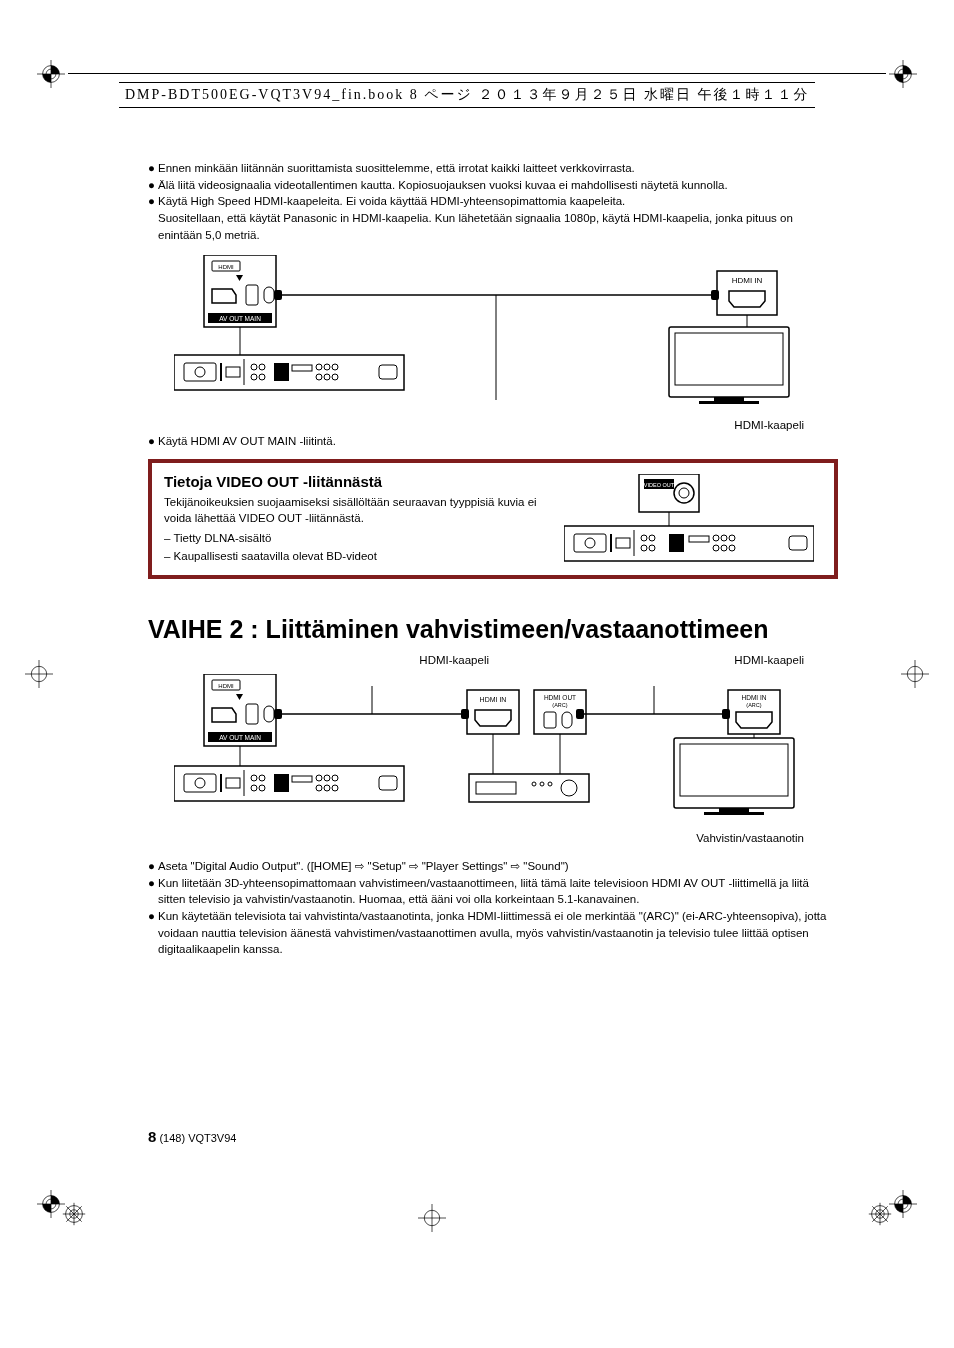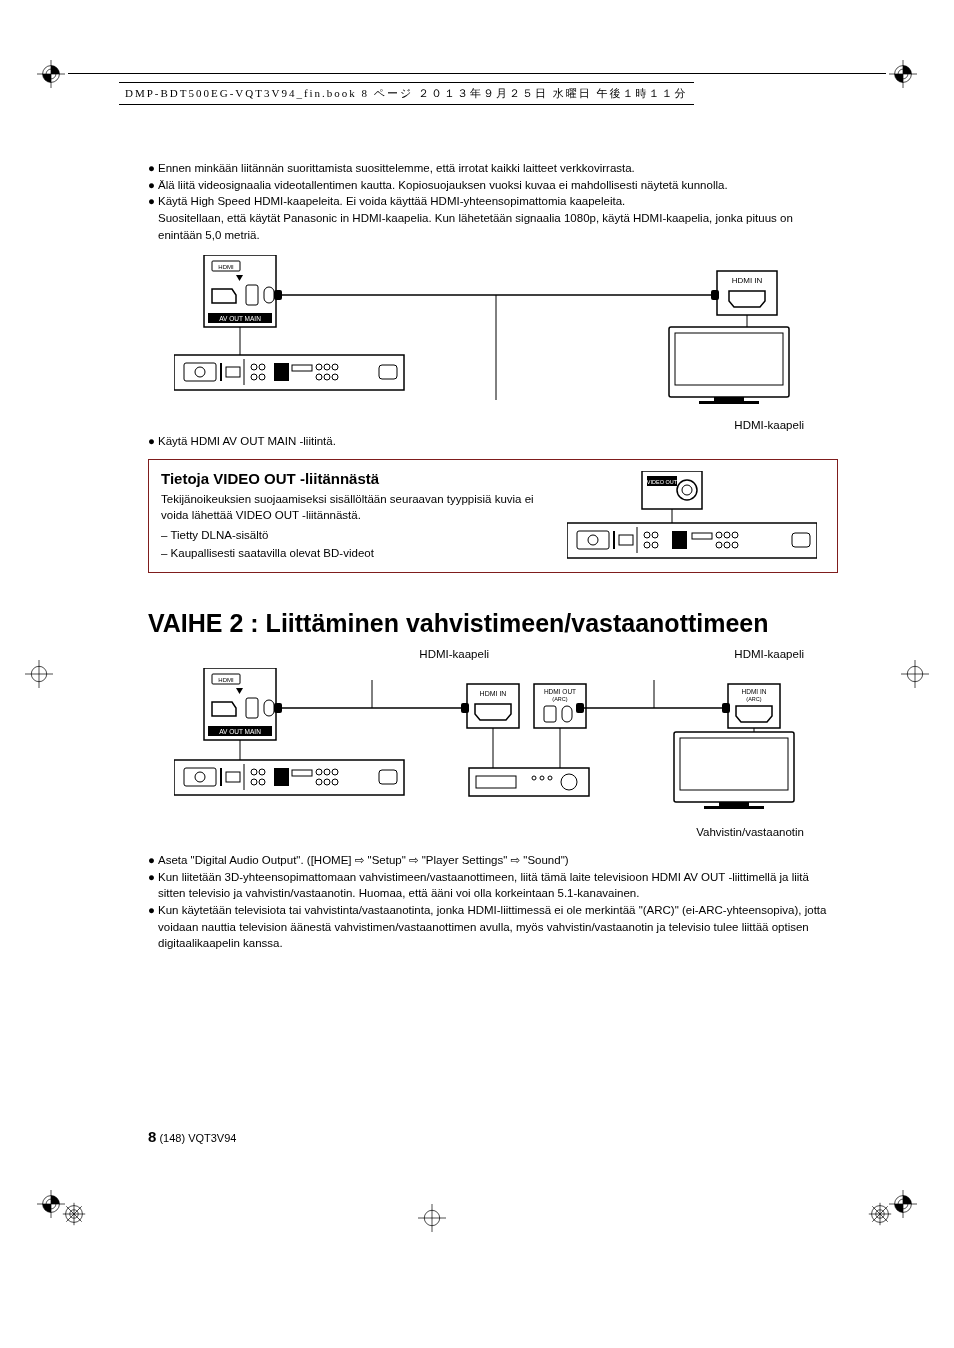--- a/index.html
+++ b/index.html
@@ -22,21 +22,21 @@
   }
   .crop-line-h { height: 1px; }
 
   .header-box {
     position: absolute;
     left: 119px;
     top: 82px;
     border-top: 1px solid #000;
     border-bottom: 1px solid #000;
     padding: 3px 6px;
-    font-size: 11px;
+    font-size: 14px;
     letter-spacing: 2px;
     font-family: "MS Mincho", serif;
   }
 
   .content {
     position: absolute;
     left: 148px;
     top: 160px;
     width: 690px;
   }
@@ -55,21 +55,21 @@
   .bullets .indent { padding-left: 10px; }
 
   .diagram {
     width: 630px;
     margin: 12px 0 6px 26px;
   }
   .note-row { font-size: 11.5px; display:flex; margin-top:4px;}
   .note-row .b{width:10px;flex-shrink:0;}
 
   .info-box {
-    border: 1px solid #7f1d1d;
+    border: 4px solid #7f1d1d;
     width: 690px;
     margin-top: 12px;
     padding: 10px 20px 10px 12px;
     display:flex;
     gap:10px;
   }
   .info-left{flex:1;}
   .info-title {
     font-size: 15px;
     font-weight: bold;

